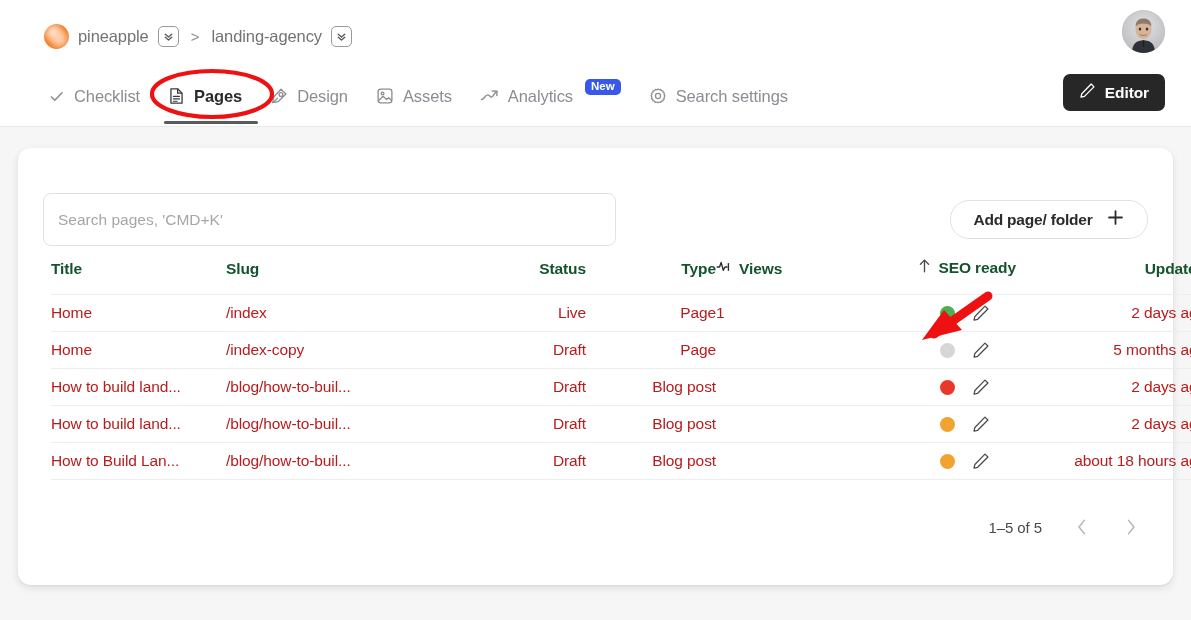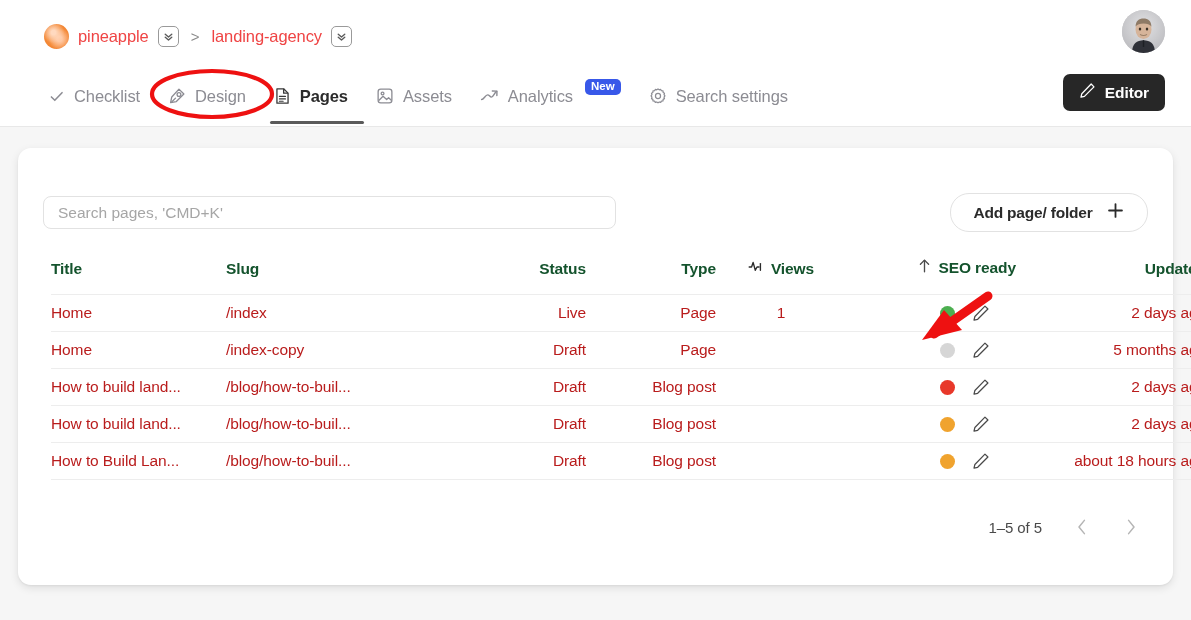--- a/index.html
+++ b/index.html
@@ -41,21 +41,21 @@
     border-radius: 50%;
     background:
       radial-gradient(circle at 38% 34%, #ffd9bf 0 10%, rgba(255,217,191,0) 48%),
       radial-gradient(circle at 62% 60%, #ffc8a3 0 12%, rgba(255,200,163,0) 50%),
       radial-gradient(circle at 50% 50%, #f6903f 0 40%, #ef7b27 100%);
     flex: none;
   }
 
   .crumb-text {
     font-size: 16.5px;
-    color: #ef4444;
+    color: #737373;
     letter-spacing: -0.1px;
     white-space: nowrap;
   }
 
   .crumb-switch {
     width: 21px;
     height: 21px;
     border: 1.3px solid #9a9a9a;
     border-radius: 5px;
     display: flex;
@@ -183,21 +183,21 @@
     left: 25px;
     right: 25px;
     top: 45px;
     display: flex;
     align-items: center;
     justify-content: space-between;
   }
 
   .search-input {
     width: 573px;
-    height: 33px;
+    height: 53px;
     border: 1px solid #e2e2e2;
     border-radius: 8px;
     padding: 0 14px;
     font-size: 15.5px;
     font-family: inherit;
     color: #2b2b2b;
     background: #fff;
     outline: none;
   }
   .search-input::placeholder { color: #a6a6a6; }
@@ -257,21 +257,21 @@
     text-overflow: ellipsis;
     border-top: 1px solid #ededed;
   }
 
   table.pages tbody tr:last-child td { border-bottom: 1px solid #ededed; }
 
   .col-title  { width: 175px; text-align: left; }
   .col-slug   { width: 240px; text-align: left; }
   .col-status { width: 120px; text-align: right; }
   .col-type   { width: 130px; text-align: right; }
-  .col-views  { width: 130px; text-align: center; }
+  .col-views  { width: 130px; text-align: left; }
   .col-seo    { width: 170px; text-align: right; }
   .col-upd    { width: 190px; text-align: right; }
 
   .th-inner {
     display: inline-flex;
     align-items: center;
     gap: 6px;
   }
   th.col-views .th-inner, th.col-seo .th-inner { justify-content: flex-end; }
 
@@ -361,40 +361,40 @@
 
     <div class="tab">
       <span class="tab-icon">
         <svg width="17" height="17" viewBox="0 0 20 20" fill="none" stroke="currentColor" stroke-width="1.8" stroke-linecap="round" stroke-linejoin="round">
           <path d="M4 10.5 L8 14.5 L16.5 5.5"></path>
         </svg>
       </span>
       <span class="tab-label">Checklist</span>
     </div>
 
+    <div class="tab active">
+      <span class="tab-icon">
+        <svg width="17" height="18" viewBox="0 0 20 22" fill="none" stroke="currentColor" stroke-width="1.6" stroke-linejoin="round">
+          <path d="M3.2 2.2 h8.2 l5.4 5.3 v12.3 h-13.6 z"></path>
+          <path d="M11.4 2.2 v5.3 h5.4"></path>
+          <path d="M6.2 11.5 h7.4 M6.2 14.6 h7.4 M6.2 17.4 h4.6" stroke-width="1.4" stroke-linecap="round"></path>
+        </svg>
+      </span>
+      <span class="tab-label">Pages</span>
+    </div>
+
     <div class="tab">
       <span class="tab-icon">
         <svg width="18" height="18" viewBox="0 0 22 22" fill="none" stroke="currentColor" stroke-width="1.6" stroke-linejoin="round">
           <path d="M13.4 2.6 L19.4 8.6 L10.2 17.8 L3.2 19.2 L4.6 12.2 Z"></path>
           <circle cx="13.4" cy="9.2" r="2.3"></circle>
           <path d="M4.8 18 L9.2 13.6" stroke-linecap="round"></path>
         </svg>
       </span>
       <span class="tab-label">Design</span>
-    </div>
-
-    <div class="tab active">
-      <span class="tab-icon">
-        <svg width="17" height="18" viewBox="0 0 20 22" fill="none" stroke="currentColor" stroke-width="1.6" stroke-linejoin="round">
-          <path d="M3.2 2.2 h8.2 l5.4 5.3 v12.3 h-13.6 z"></path>
-          <path d="M11.4 2.2 v5.3 h5.4"></path>
-          <path d="M6.2 11.5 h7.4 M6.2 14.6 h7.4 M6.2 17.4 h4.6" stroke-width="1.4" stroke-linecap="round"></path>
-        </svg>
-      </span>
-      <span class="tab-label">Pages</span>
     </div>
 
     <div class="tab">
       <span class="tab-icon">
         <svg width="18" height="18" viewBox="0 0 22 22" fill="none" stroke="currentColor" stroke-width="1.6" stroke-linejoin="round">
           <rect x="2.6" y="2.6" width="16.8" height="16.8" rx="3.2"></rect>
           <circle cx="8" cy="8" r="1.7"></circle>
           <path d="M3.4 16.4 L8.6 11.4 L13 15.4 L15.4 13.2 L19 16.6"></path>
         </svg>
       </span>

